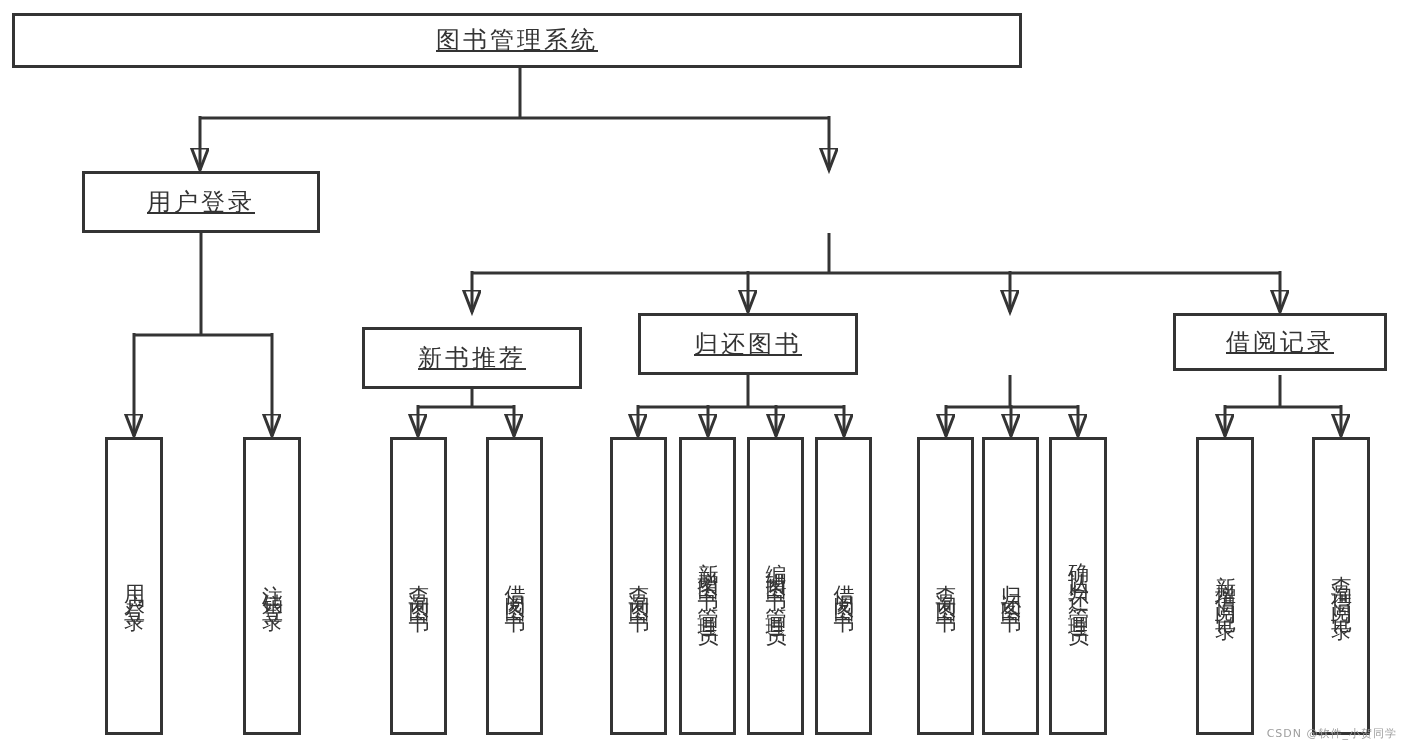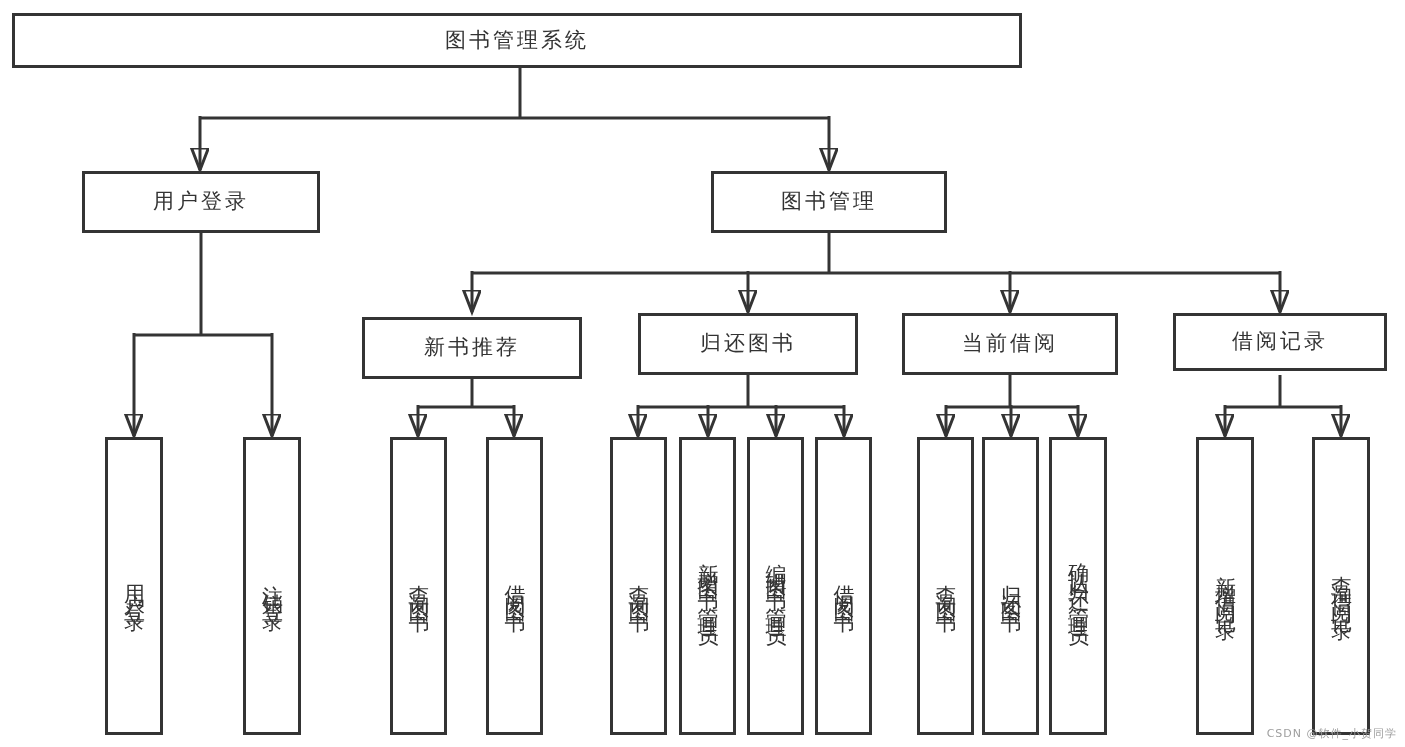--- a/index.html
+++ b/index.html
@@ -22,21 +22,21 @@
   .box{
     position:absolute;
     box-sizing:border-box;
     border:3px solid var(--line);
     background:var(--bg);
     display:flex;
     align-items:center;
     justify-content:center;
     text-align:center;
   }
-  .h{font-size:21px;letter-spacing:3px;line-height:1.2;}
+  .h{font-size:24px;letter-spacing:3px;line-height:1.2;text-decoration:underline;}
   .v{font-size:21px;}
   .v .vtext{
     writing-mode:vertical-rl;
     text-orientation:mixed;
     letter-spacing:9px;
     line-height:1.1;
   }
   .watermark{
     position:absolute;
     right:8px;bottom:6px;
@@ -110,25 +110,23 @@
       <path d="M1280 375 V407"></path>
       <path d="M1225 407 H1341"></path>
       <path d="M1225 405 V436" marker-end="url(#arrow)"></path>
       <path d="M1341 405 V436" marker-end="url(#arrow)"></path>
     </g>
   </svg>
 
   <div class="box h" style="left:12px;top:13px;width:1010px;height:55px">图书管理系统</div>
 
   <div class="box h" style="left:82px;top:171px;width:238px;height:62px">用户登录</div>
-  <div class="box h" style="left:711px;top:171px;width:236px;height:62px">图书管理</div>
 
-  <div class="box h" style="left:362px;top:317px;width:220px;height:62px">新书推荐</div>
+  <div class="box h" style="left:362px;top:327px;width:220px;height:62px">新书推荐</div>
   <div class="box h" style="left:638px;top:313px;width:220px;height:62px">归还图书</div>
-  <div class="box h" style="left:902px;top:313px;width:216px;height:62px">当前借阅</div>
   <div class="box h" style="left:1173px;top:313px;width:214px;height:58px">借阅记录</div>
 
   <div class="box v" style="left:105px;top:437px;width:58px;height:298px">
     <span class="vtext">用户登录</span>
   </div>
   <div class="box v" style="left:243px;top:437px;width:58px;height:298px">
     <span class="vtext">注销登录</span>
   </div>
 
   <div class="box v" style="left:390px;top:437px;width:57px;height:298px">

